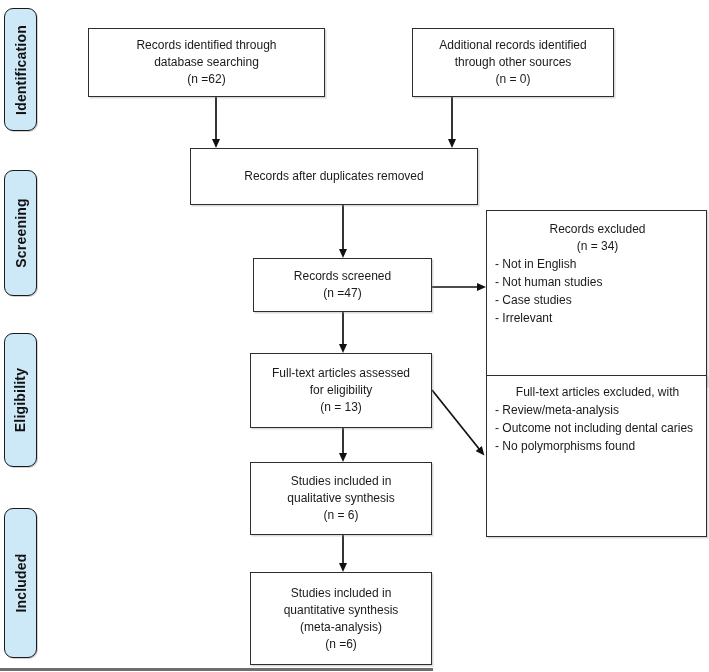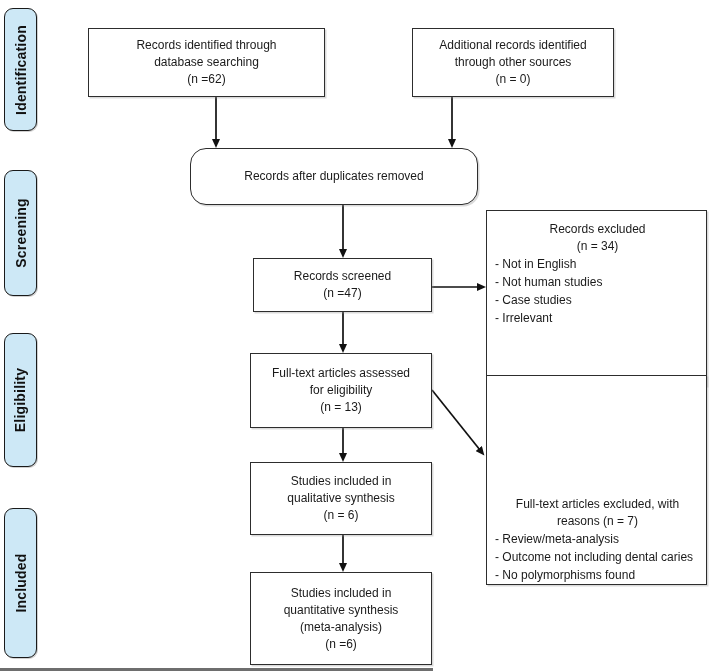--- a/index.html
+++ b/index.html
@@ -129,21 +129,21 @@
     <div class="bl">database searching</div>
     <div class="bl">(n =62)</div>
   </div>
 
   <div class="box" style="left:380px; top:28px; width:202px; height:69px;margin-left:32px;">
     <div class="bl">Additional records identified</div>
     <div class="bl">through other sources</div>
     <div class="bl">(n = 0)</div>
   </div>
 
-  <div class="box" style="left:190px; top:148px; width:288px; height:57px;border-radius:16px;">
+  <div class="box" style="left:190px; top:148px; width:288px; height:57px;">
     <div class="bl">Records after duplicates removed</div>
   </div>
 
   <div class="box" style="left:253px; top:258px; width:179px; height:54px;align-items:center;">
     <div class="bl">Records screened</div>
     <div class="bl">(n =47)</div>
   </div>
 
   <div class="box side" style="left:486px; top:210px; width:221px; height:176px;">
     <div class="bl c">Records excluded</div>
@@ -153,23 +153,22 @@
     <div class="item">- Case studies</div>
     <div class="item">- Irrelevant</div>
   </div>
 
   <div class="box" style="left:250px; top:353px; width:182px; height:75px;">
     <div class="bl">Full-text articles assessed</div>
     <div class="bl">for eligibility</div>
     <div class="bl">(n = 13)</div>
   </div>
 
-  <div class="box side" style="left:486px; top:375px; width:221px; height:210px; padding-top:8px;justify-content:flex-end;">
+  <div class="box side" style="left:486px; top:375px; width:221px; height:162px; padding-top:8px;">
     <div class="bl c">Full-text articles excluded, with</div>
-    <div class="bl c">reasons (n = 7)</div>
     <div class="item">- Review/meta-analysis</div>
     <div class="item">- Outcome not including dental caries</div>
     <div class="item">- No polymorphisms found</div>
   </div>
 
   <div class="box" style="left:250px; top:462px; width:182px; height:73px;">
     <div class="bl">Studies included in</div>
     <div class="bl">qualitative synthesis</div>
     <div class="bl">(n = 6)</div>
   </div>

